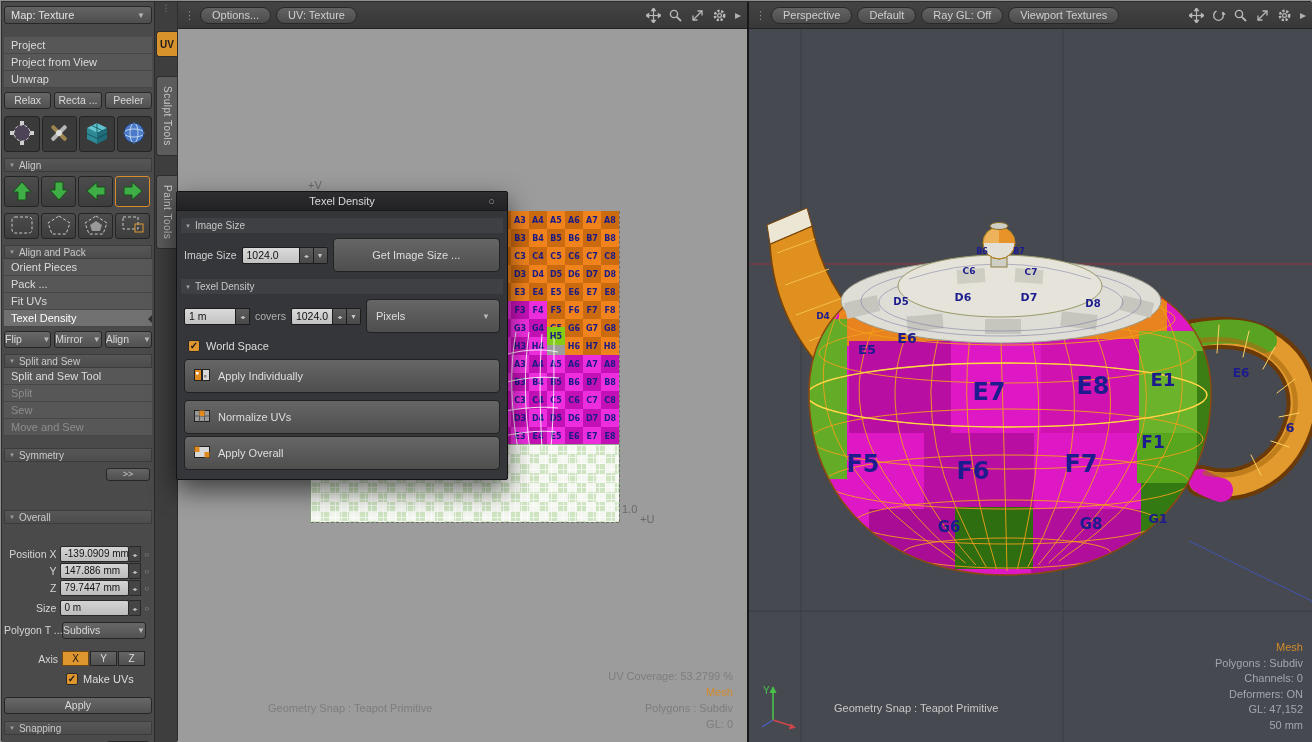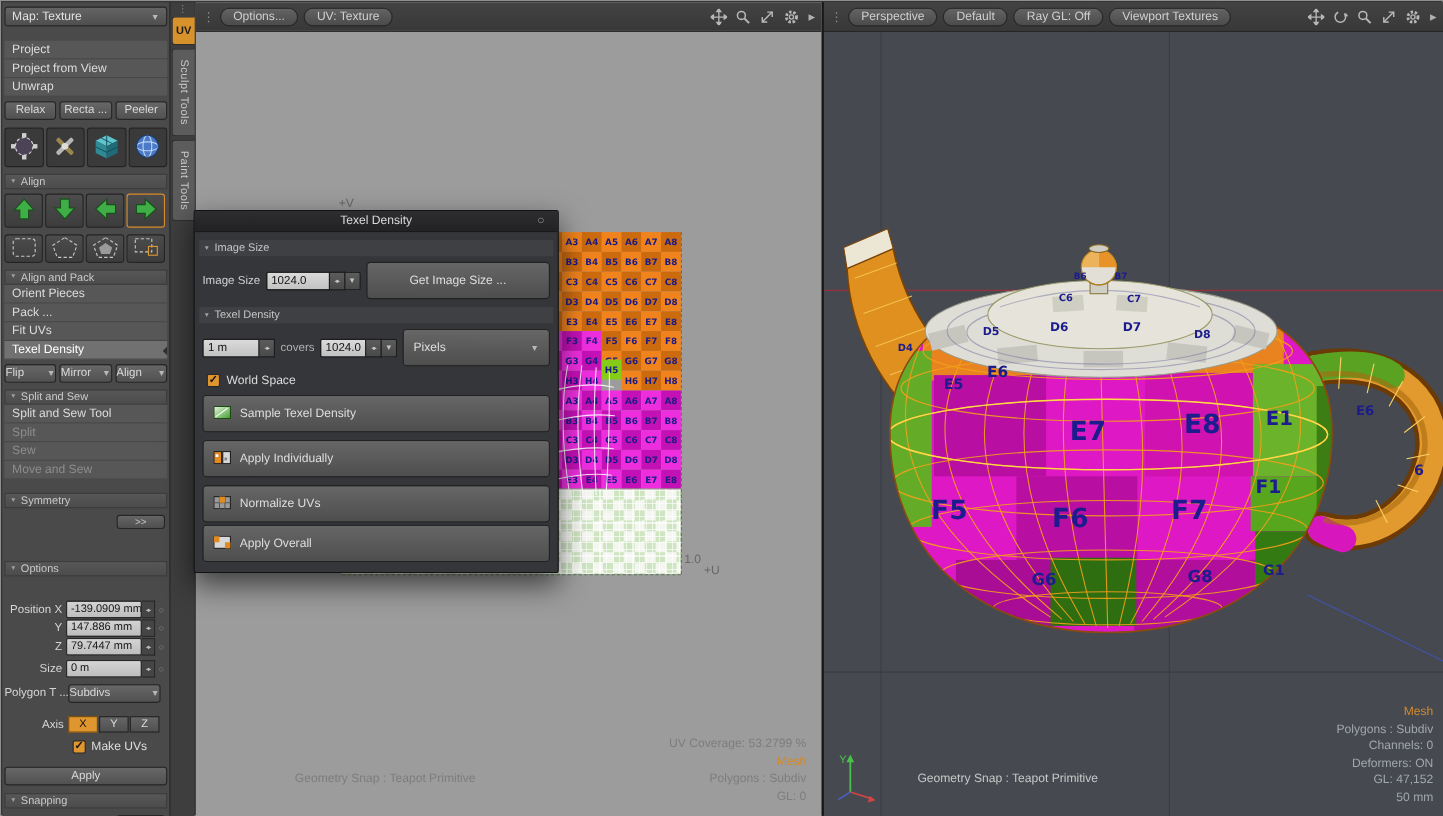--- a/index.html
+++ b/index.html
@@ -43,21 +43,21 @@
 .ax-btn{width:27px;height:15px;line-height:13px;text-align:center;background:linear-gradient(#656565,#505050);border:1px solid #262626;color:#ddd;font-size:10px;margin-right:1px}
 .ax-btn.active{background:#e0962e;color:#141414;border-color:#6e4a10}
 .chk{width:12px;height:12px;background:#e0962e;border:1px solid #292929;border-radius:2px;color:#151515;font-size:10px;line-height:10px;text-align:center;font-weight:bold}
 .makeuvs{display:flex;align-items:center;gap:5px;margin-top:7px;padding-left:62px;color:#dedede}
 #apply-btn{margin-top:12px;height:17px}
 
 
 #tab-strip{position:absolute;left:153px;top:1px;width:23px;height:740px;background:#3e3e3e;border-left:1px solid #2b2b2b;display:flex;flex-direction:column;align-items:center}
 .tgrip{color:#8a8a8a;font-size:9px;margin-top:2px;line-height:8px}
 #tabs{width:100%;display:flex;flex-direction:column;align-items:flex-end}
-.vtab{width:21px;margin-top:3px;border-radius:3px 0 0 3px;background:#5c5c5c;color:#c9c9c9;display:flex;align-items:center;justify-content:center;font-size:10px;border:1px solid #2e2e2e;border-right:none}
+.vtab{width:21px;margin-top:19px;border-radius:3px 0 0 3px;background:#5c5c5c;color:#c9c9c9;display:flex;align-items:center;justify-content:center;font-size:10px;border:1px solid #2e2e2e;border-right:none}
 .vtab.active{background:#d8922c;color:#1c1c1c;height:26px;font-weight:bold}
 .vtab.vert{writing-mode:vertical-rl;padding:9px 0;letter-spacing:.5px;white-space:nowrap}
 
 
 .hdr{height:27px;background:linear-gradient(#434343,#383838);border-bottom:1px solid #232323;display:flex;align-items:center;gap:5px;padding:0 6px;position:relative;z-index:5}
 .pill{height:17px;line-height:15px;padding:0 11px;background:linear-gradient(#636363,#4b4b4b);border:1px solid #282828;border-radius:9px;color:#cfcfcf;font-size:11px;white-space:nowrap}
 .grip{color:#8f8f8f;font-size:11px}
 .spacer{flex:1}
 .hicon{width:17px;height:17px;display:flex;align-items:center;justify-content:center}
 .chev{color:#b0b0b0;font-size:12px;margin-left:2px}
@@ -266,21 +266,21 @@
     <div class="sec mt12">
         <span class="tri">▼</span>
         <span>Symmetry</span>
       </div>
     <div class="expand-row">
         <div class="xp-btn">&gt;&gt;</div>
       </div>
 
     <div class="sec mt29">
         <span class="tri">▼</span>
-        <span>Options</span>
+        <span>Overall</span>
       </div>
     <div id="teapot-fields">
         <div class="field-row">
           <div class="f-label">Position X</div>
           <div class="f-value">-139.0909 mm</div>
           <div class="f-step">◂▸</div>
           <div class="f-circ">○</div>
         </div>
         <div class="field-row">
           <div class="f-label">Y</div>
@@ -768,33 +768,20 @@
         </div>
     </div>
 
     <div class="dlg-check">
       <div class="chk">✓</div>
       <span>World Space</span>
     </div>
 
     <div class="dlg-btn big">
       <span><svg width="16" height="12">
-            <defs>
-              <linearGradient id="gs" x1="0" y1="0" x2="1" y2="1">
-                <stop offset="0" stop-color="#eaf6e0"></stop>
-                <stop offset="1" stop-color="#3f9d2f"></stop>
-              </linearGradient>
-            </defs>
-            <rect x="0.5" y="0.5" width="15" height="11" fill="url(#gs)" stroke="#1e4a16"></rect>
-            <line x1="2" y1="10" x2="13" y2="2" stroke="#fff"></line>
-          </svg></span>
-      <span>Sample Texel Density</span>
-    </div>
-    <div class="dlg-btn big">
-      <span><svg width="16" height="12">
             <rect x="0.5" y="0.5" width="7" height="11" fill="#e08a20" stroke="#222"></rect>
             <rect x="2" y="3" width="2.5" height="2.5" fill="#fff"></rect>
             <rect x="8.5" y="0.5" width="7" height="11" fill="#d8d8d8" stroke="#222"></rect>
             <rect x="10" y="6" width="2.5" height="2.5" fill="#888"></rect>
           </svg></span>
       <span>Apply Individually</span>
     </div>
     <div class="dlg-btn big">
       <span><svg width="16" height="12">
             <rect x="0.5" y="0.5" width="15" height="11" fill="#9a9a9a" stroke="#222"></rect>

